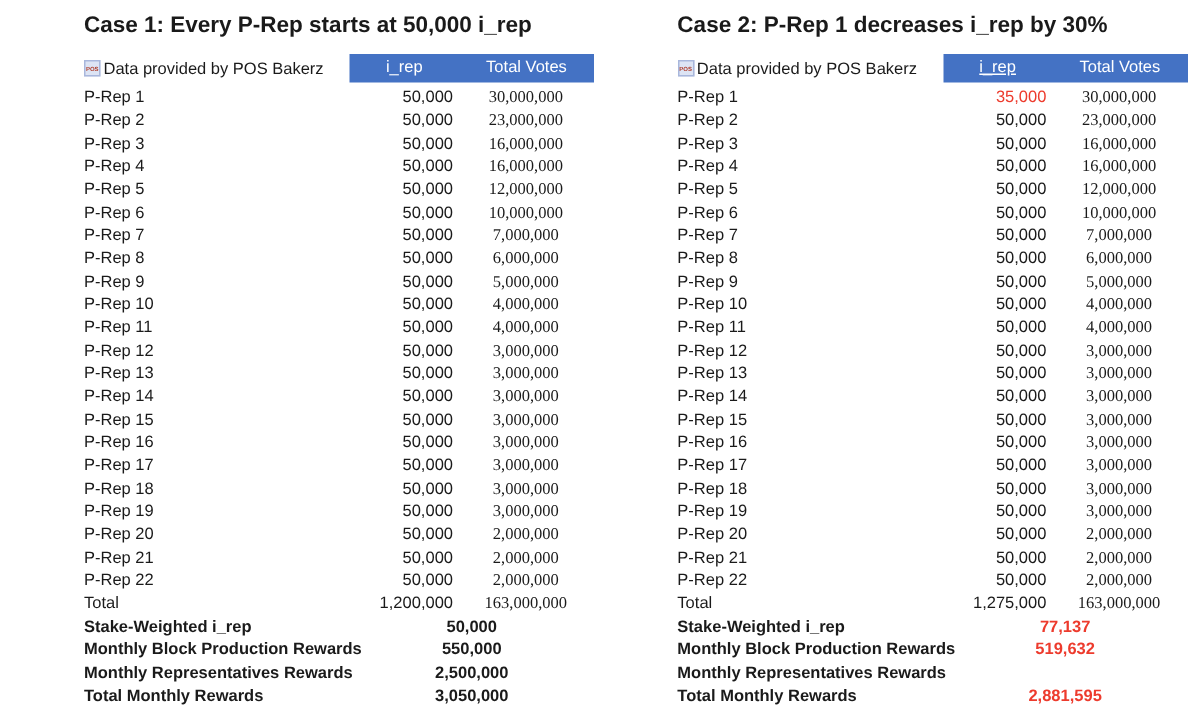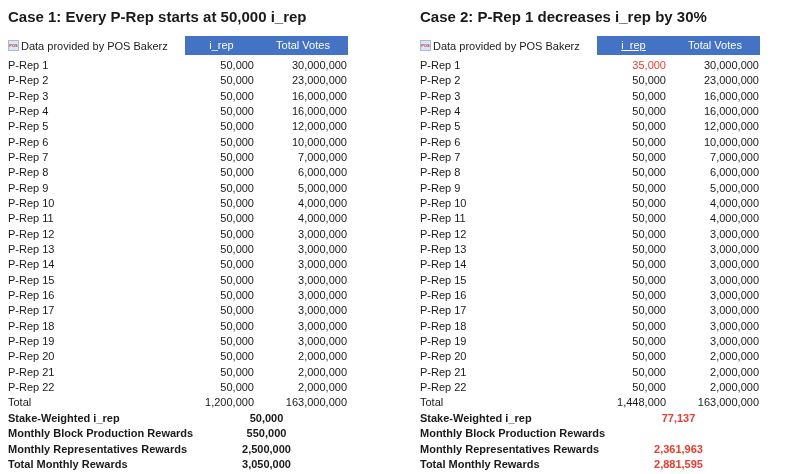--- a/index.html
+++ b/index.html
@@ -4,21 +4,21 @@
 <style>
   * { box-sizing: border-box; }
   html, body { margin: 0; padding: 0; }
   body {
     width: 800px; height: 474px;
     background: #ffffff;
     font-family: "Liberation Sans", sans-serif;
     color: var(--ink, #1a1a1a);
     overflow: hidden;
   }
-  .page { display: flex; }
+  .page { display: flex; margin-left: 48px; }
   .case { width: 392px; padding-top: 8px; }
   .case-left  { padding-left: 8px; }
   .case-right { padding-left: 28px; }
   .title {
     font-size: 15px; font-weight: bold; line-height: 18px;
     margin: 0 0 10px 0; white-space: nowrap;
   }
   .tbl { width: 340px; font-size: 11px; }
   .hdr { display: flex; height: 19px; align-items: stretch; }
   .hdr .c-label { display: flex; align-items: center; white-space: nowrap; }
@@ -34,21 +34,21 @@
   .c-votes { width: 90px; }
   .hdr .c-irep, .hdr .c-votes {
     background: var(--hdr-bg, #4472C4);
     color: #ffffff; font-weight: normal;
     text-align: center; line-height: 19px; font-size: 11px;
   }
   .u { text-decoration: underline; }
   .rows { margin-top: 3px; }
   .row { display: flex; height: 15.34px; line-height: 15.34px; white-space: nowrap; }
   .row .c-irep  { text-align: right; padding-right: 4px; }
-  .row .c-votes { text-align: right; padding-right: 1px; }
+  .row .c-votes { text-align: center; padding-right: 1px; font-family: Liberation Serif, serif; }
   .sum-row { display: flex; height: 15.5px; line-height: 15.5px; font-weight: bold; white-space: nowrap; }
   .sum-val { width: 163px; text-align: center; }
   .red { color: var(--alert-red, #ED3B2D); }
 </style>
 </head>
 <body>
 
 <div class="page">
 
   <div class="case case-left">
@@ -318,34 +318,34 @@
             <span class="c-votes">2,000,000</span>
           </div>
           <div class="row">
             <span class="c-label">P-Rep 22</span>
             <span class="c-irep">50,000</span>
             <span class="c-votes">2,000,000</span>
           </div>
         </div>
       <div class="row">
         <span class="c-label">Total</span>
-        <span class="c-irep">1,448,000</span>
+        <span class="c-irep">1,275,000</span>
         <span class="c-votes">163,000,000</span>
       </div>
       <div>
           <div class="sum-row">
             <span class="c-label">Stake-Weighted i_rep</span>
             <span class="sum-val red">77,137</span>
           </div>
           <div class="sum-row">
             <span class="c-label">Monthly Block Production Rewards</span>
+            <span class="sum-val red">519,632</span>
           </div>
           <div class="sum-row">
             <span class="c-label">Monthly Representatives Rewards</span>
-            <span class="sum-val red">2,361,963</span>
           </div>
           <div class="sum-row">
             <span class="c-label">Total Monthly Rewards</span>
             <span class="sum-val red">2,881,595</span>
           </div>
         </div>
     </div>
   </div>
 
 </div>

